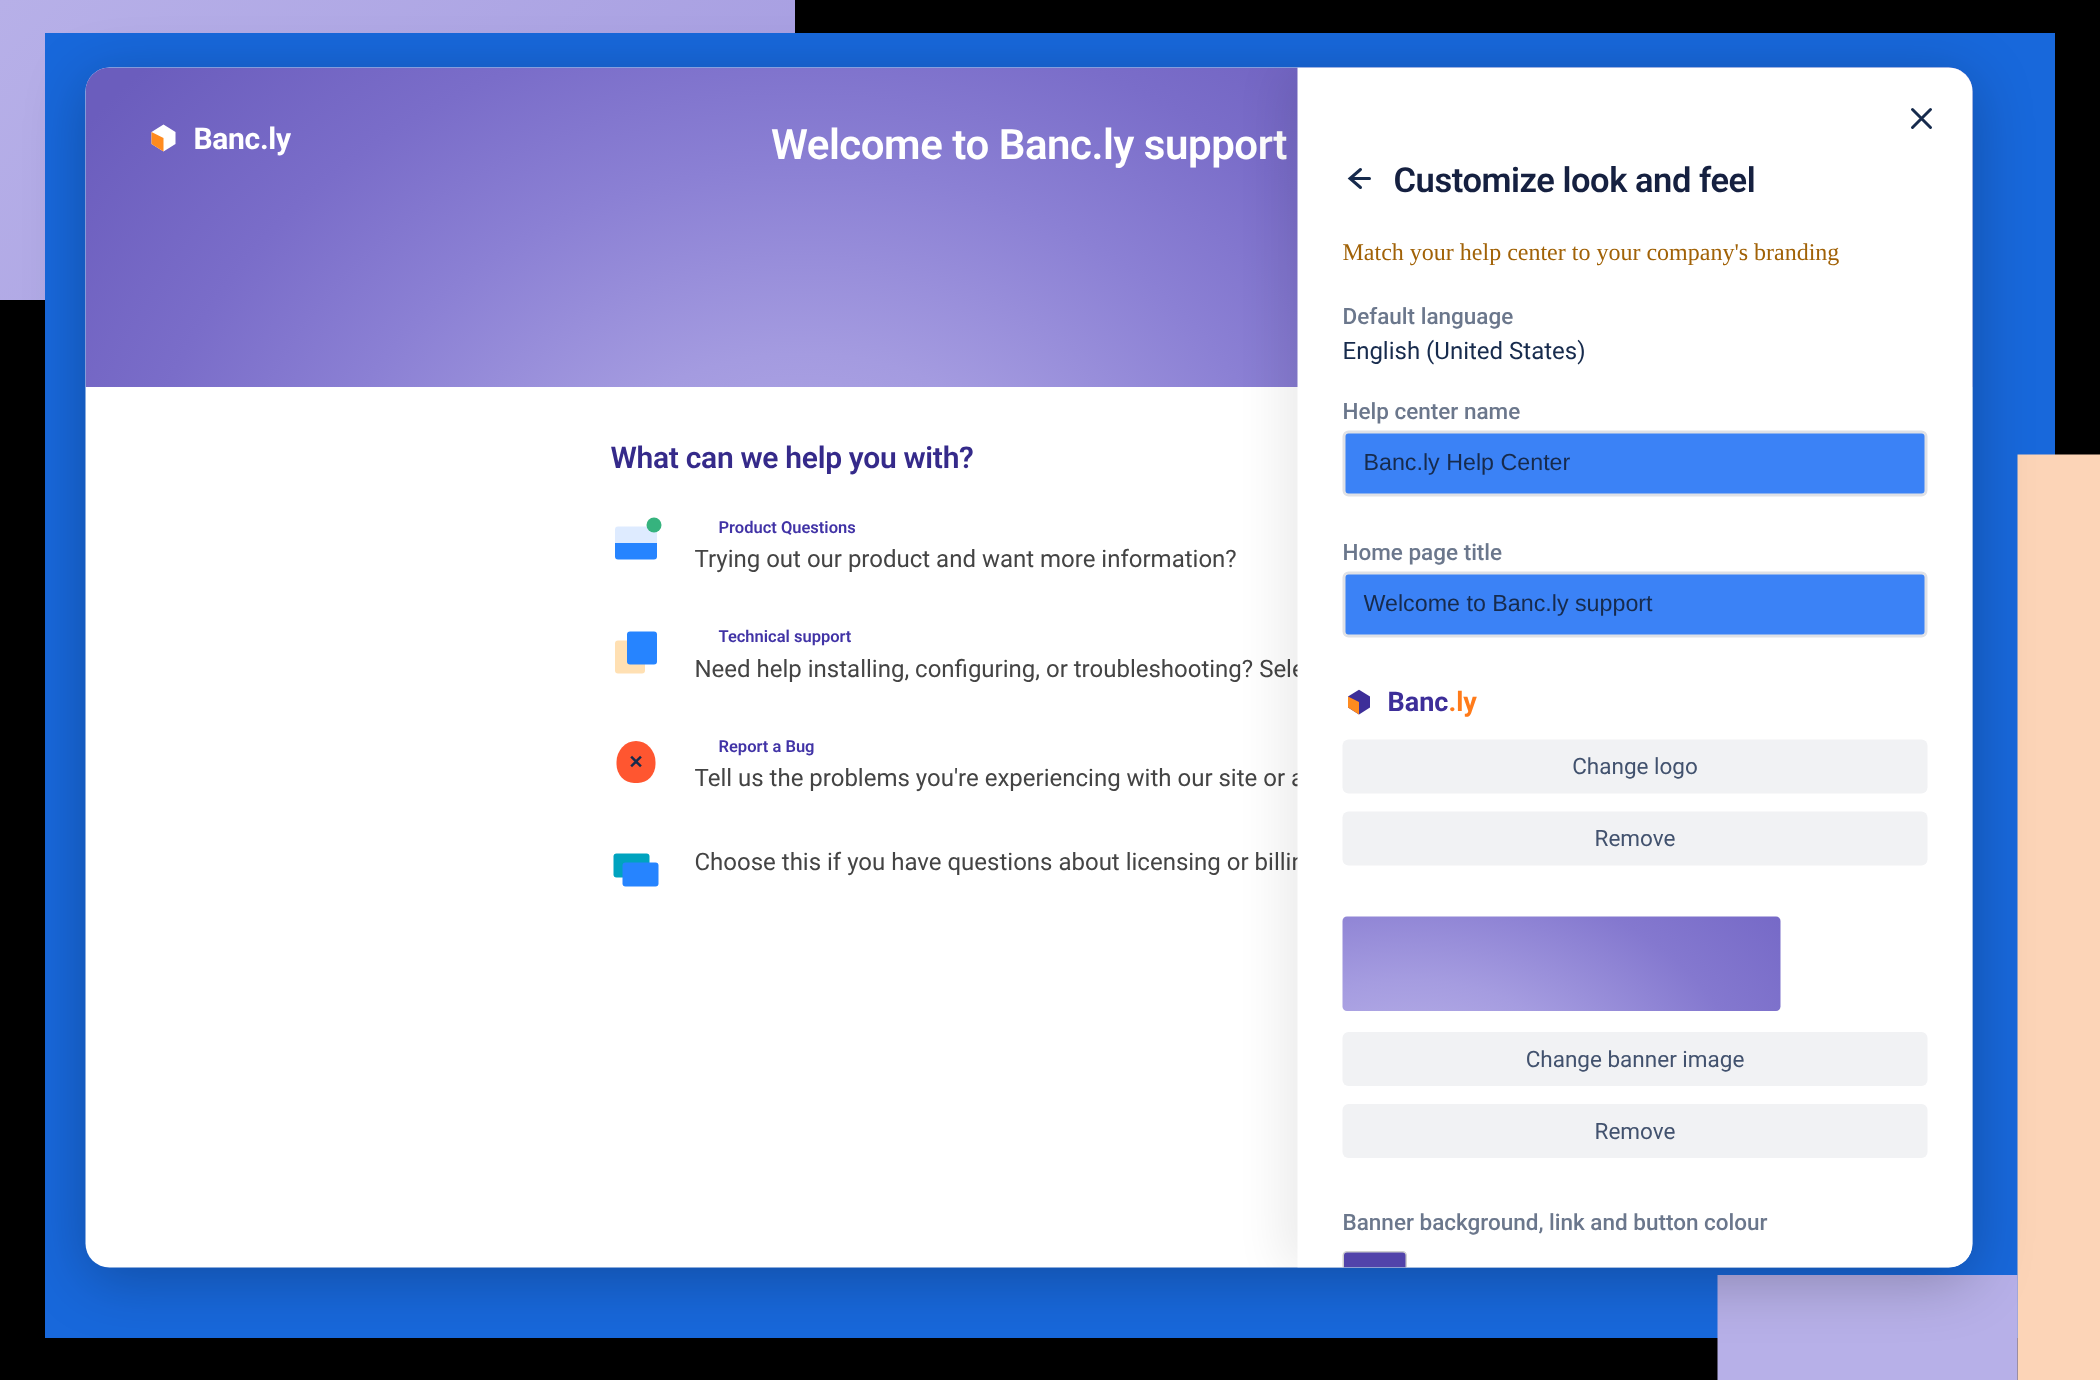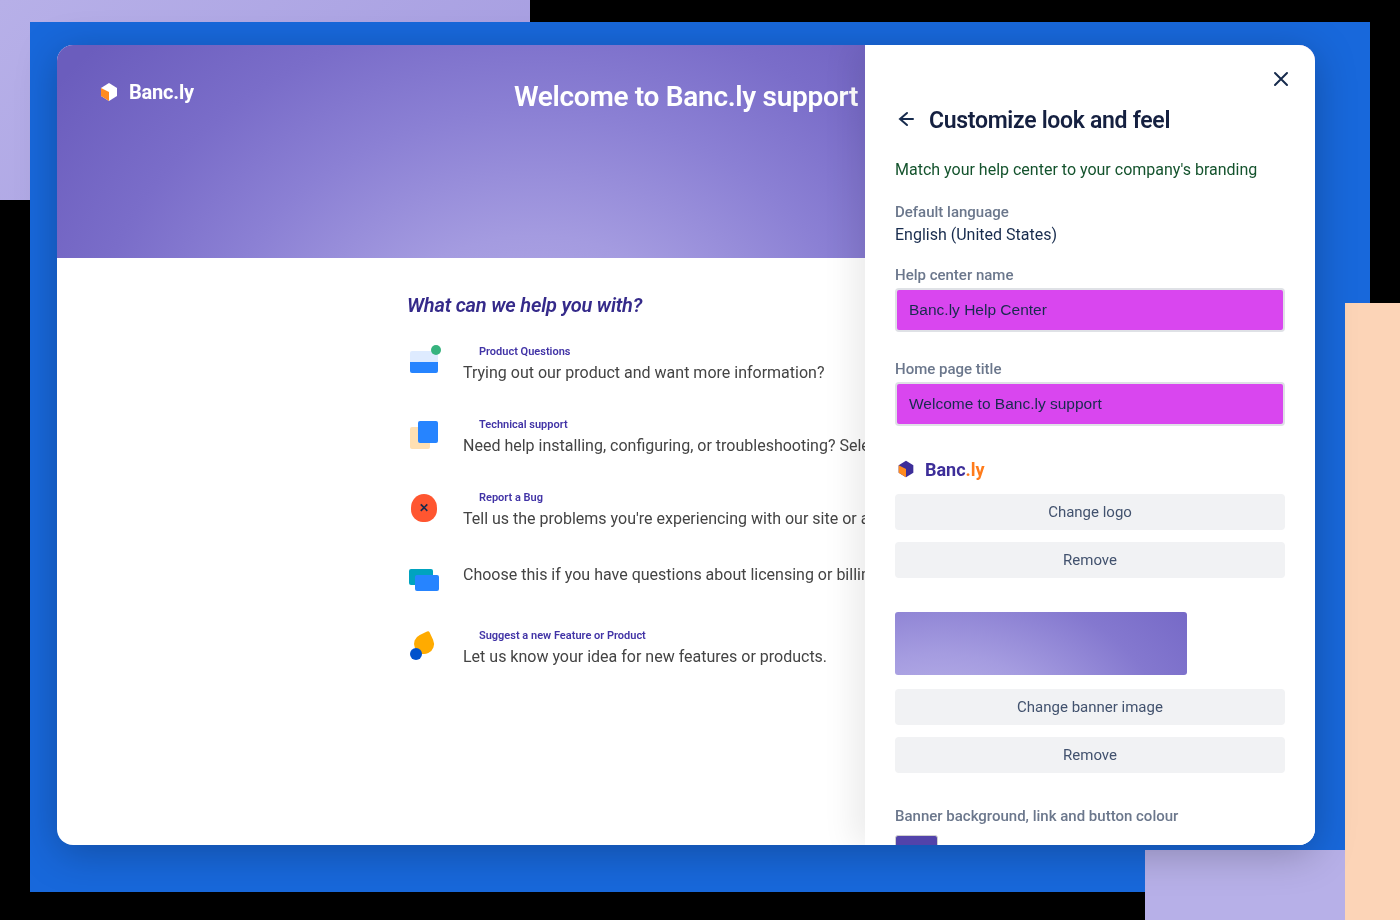--- a/index.html
+++ b/index.html
@@ -33,41 +33,41 @@
   .logo-mark svg { width:100%; height:100%; }
   .logo-text { color:#fff; font-weight:700; font-size:20px; letter-spacing:-0.2px;}
   .logo-text .dot { color:#fff; }
   
   .banner-title { color:#fff; font-size:28px; font-weight:600; text-align:center; margin-top:-30px; letter-spacing:-0.3px;}
   .search-bar { margin: 20px auto 0; max-width:755px; height:54px; background:#fff; border-radius:6px; display:flex; align-items:center; padding:0 18px;}
   .search-bar input { border:none; outline:none; width:100%; font-size:18px; color:#172B4D; }
   .search-bar input::placeholder { color:#6b778c; }
 
   .content { padding: 35px 0 0; }
-  .section-title { font-size:20px; font-weight:600; color:#352a8a; margin-left:350px; margin-bottom:28px; letter-spacing:-0.2px;font-style:italic;}
+  .section-title { font-size:20px; font-weight:600; color:#352a8a; margin-left:350px; margin-bottom:28px; letter-spacing:-0.2px;}
   .topic { display:flex; gap:22px; margin-left:350px; margin-bottom:32px; max-width:720px;}
   .topic-icon { width:34px; height:34px; flex-shrink:0; display:flex; align-items:center; justify-content:center;}
   .topic-title { color:#4133a6; font-weight:600; font-size:11px; margin-bottom:3px;margin-left:16px;}
   .topic-desc { color:#444; font-size:16px; line-height:1.55; }
 
   
   .side-panel {
     position:absolute; right:0; top:0; width:450px; height:100%;
     background:#fff; box-shadow:-12px 0 30px rgba(0,0,0,0.08);
     padding: 28px 30px 0;
     overflow:hidden;
   }
   .close-x { position:absolute; right:24px; top:24px; cursor:pointer; color:#172B4D; }
   .panel-head { display:flex; align-items:center; gap:14px; margin-top:34px; margin-bottom:26px;}
   .back-arrow { cursor:pointer; color:#172B4D; }
   .panel-title { font-size:23px; font-weight:600; color:#152040; letter-spacing:-0.3px;}
-  .panel-sub { color:#14532d; font-size:16px; margin-bottom:24px; }
+  .panel-sub { color:#a16207; font-size:16px; margin-bottom:24px;font-family:Liberation Serif, serif; }
   .field-label { color:#6b778c; font-size:15px; font-weight:500; margin-bottom:4px;}
   .field-value-static { color:#172B4D; font-size:16px; margin-bottom:22px;}
-  .text-input { width:100%; height:44px; border:2px solid #dfe1e6; border-radius:4px; padding:0 12px; font-size:15.5px; color:#172B4D; background:#d946ef; margin-bottom:28px; }
+  .text-input { width:100%; height:44px; border:2px solid #dfe1e6; border-radius:4px; padding:0 12px; font-size:15.5px; color:#172B4D; background:#3b82f6; margin-bottom:28px; }
   
   .logo-preview { display:flex; align-items:center; gap:8px; margin-bottom:14px; margin-top:4px;}
   .logo-preview .mark { width:22px; height:22px; }
   .logo-preview-text { font-weight:700; font-size:18px; color:#3d2e99; }
   .logo-preview-text .orange{ color:#ff7b1a; }
   
   .btn-row { display:flex; gap:12px; margin-bottom:34px;flex-direction:column;}
   .btn { background:#f1f2f4; border:none; border-radius:4px; padding:9px 15px; font-size:15px; color:#42526E; cursor:pointer; font-family:inherit;}
   
   .banner-preview { width:292px; height:63px; border-radius:3px; background: radial-gradient(ellipse 350px 240px at 15% 200%, #c2bbec 0%, #a59ce0 35%, #8478cf 65%, #6f62c3 100%); margin-bottom:14px;}
@@ -155,32 +155,20 @@
           <div class="ic-cards">
             <div class="c1"></div>
             <div class="c2"></div>
           </div>
         </div>
       <div>
         <div class="topic-desc">Choose this if you have questions about licensing or billing.</div>
       </div>
     </div>
 
-    <div class="topic">
-      <div class="topic-icon">
-          <div class="ic-mega">
-            <div class="cone"></div>
-            <div class="ball"></div>
-          </div>
-        </div>
-      <div>
-        <div class="topic-title">Suggest a new Feature or Product</div>
-        <div class="topic-desc">Let us know your idea for new features or products.</div>
-      </div>
-    </div>
   </div>
 
   <div class="side-panel">
     <span class="close-x">
       <svg width="20" height="20" viewBox="0 0 20 20">
           <path stroke="currentColor" stroke-width="2" stroke-linecap="round" d="M4 4 L16 16 M16 4 L4 16"></path>
         </svg>
     </span>
     <div class="panel-head">
       <span class="back-arrow">

